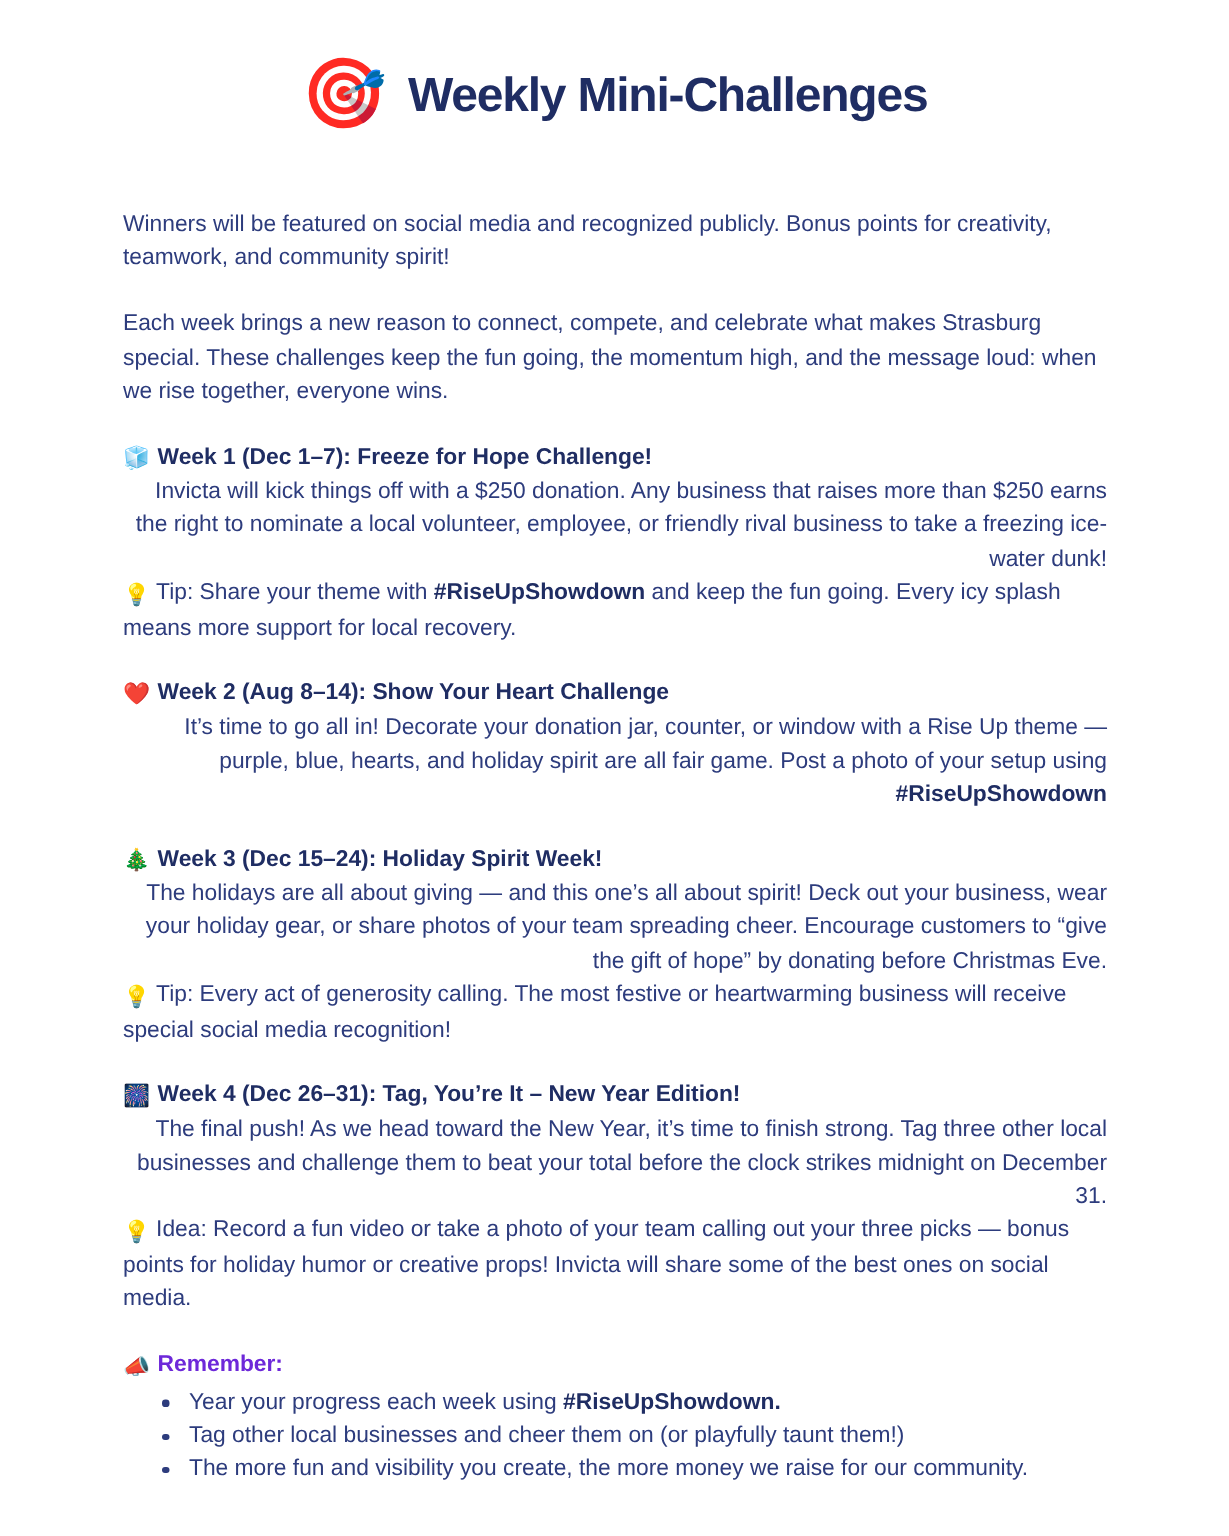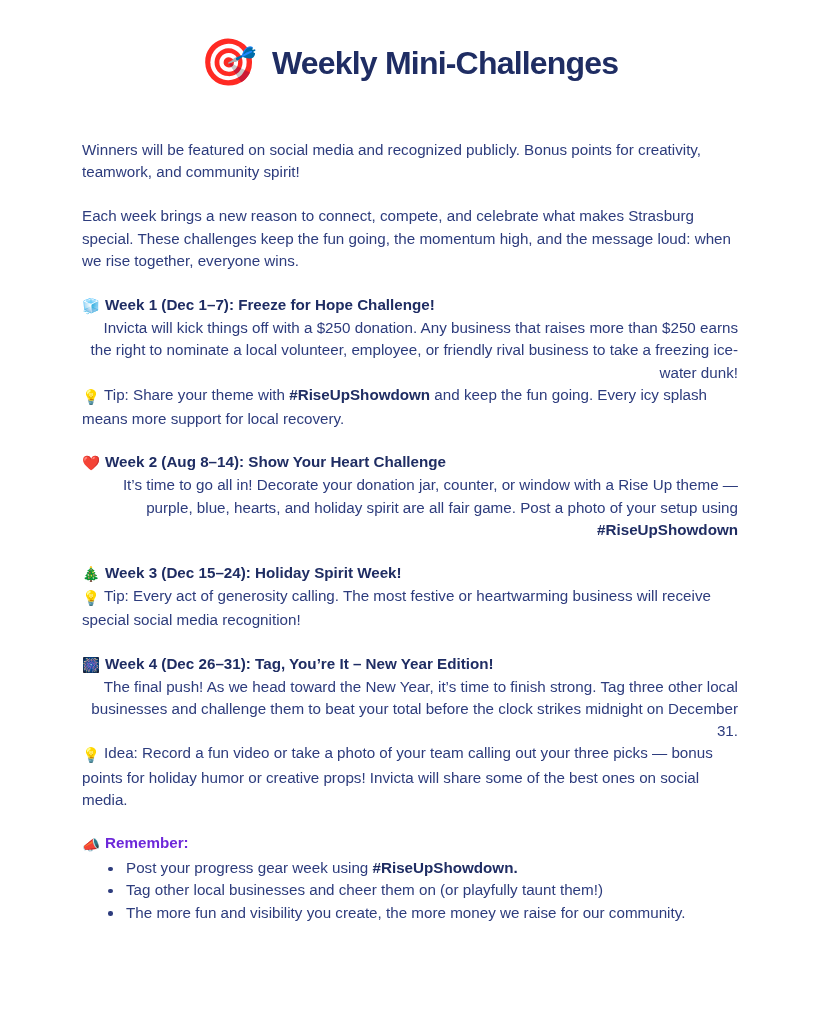--- a/index.html
+++ b/index.html
@@ -156,32 +156,33 @@
       <span class="tip-line"><span class="emo">💡</span><span>Tip: Share your theme with </span><span class="hash">#RiseUpShowdown</span><span> and keep the fun going. Every icy splash means more support for local recovery.</span></span>
     </div>
 
     <div class="section">
       <span class="sec-head"><span class="emo">❤️</span><span>Week 2 (Aug 8–14): Show Your Heart Challenge</span></span>
       <span class="sec-body"><span>It’s time to go all in! Decorate your donation jar, counter, or window with a Rise Up theme — purple, blue, hearts, and holiday spirit are all fair game. Post a photo of your setup using </span><span class="hash">#RiseUpShowdown</span></span>
     </div>
 
     <div class="section">
       <span class="sec-head"><span class="emo">🎄</span><span>Week 3 (Dec 15–24): Holiday Spirit Week!</span></span>
+      <span class="sec-body">The holidays are all about giving — and this one’s all about spirit! Deck out your business, wear your holiday gear, or share photos of your team spreading cheer. Encourage customers to “give the gift of hope” by donating before Christmas Eve.</span>
       <span class="tip-line"><span class="emo">💡</span><span>Tip: Every act of generosity calling. The most festive or heartwarming business will receive special social media recognition!</span></span>
     </div>
 
     <div class="section">
       <span class="sec-head"><span class="emo">🎆</span><span>Week 4 (Dec 26–31): Tag, You’re It – New Year Edition!</span></span>
       <span class="sec-body">The final push! As we head toward the New Year, it’s time to finish strong. Tag three other local businesses and challenge them to beat your total before the clock strikes midnight on December 31.</span>
       <span class="tip-line"><span class="emo">💡</span><span>Idea: Record a fun video or take a photo of your team calling out your three picks — bonus points for holiday humor or creative props! Invicta will share some of the best ones on social media.</span></span>
     </div>
 
     <div class="remember-block">
       <div class="remember-head"><span class="emo">📣</span><span>Remember:</span></div>
       <ul class="remember-list">
-        <li><span>Post your progress gear week using </span><span class="hash">#RiseUpShowdown.</span></li>
+        <li><span>Year your progress each week using </span><span class="hash">#RiseUpShowdown.</span></li>
         <li><span>Tag other local businesses and cheer them on (or playfully taunt them!)</span></li>
         <li><span>The more fun and visibility you create, the more money we raise for our community.</span></li>
       </ul>
     </div>
 
   </div>
 </div>
 
 </body></html>

